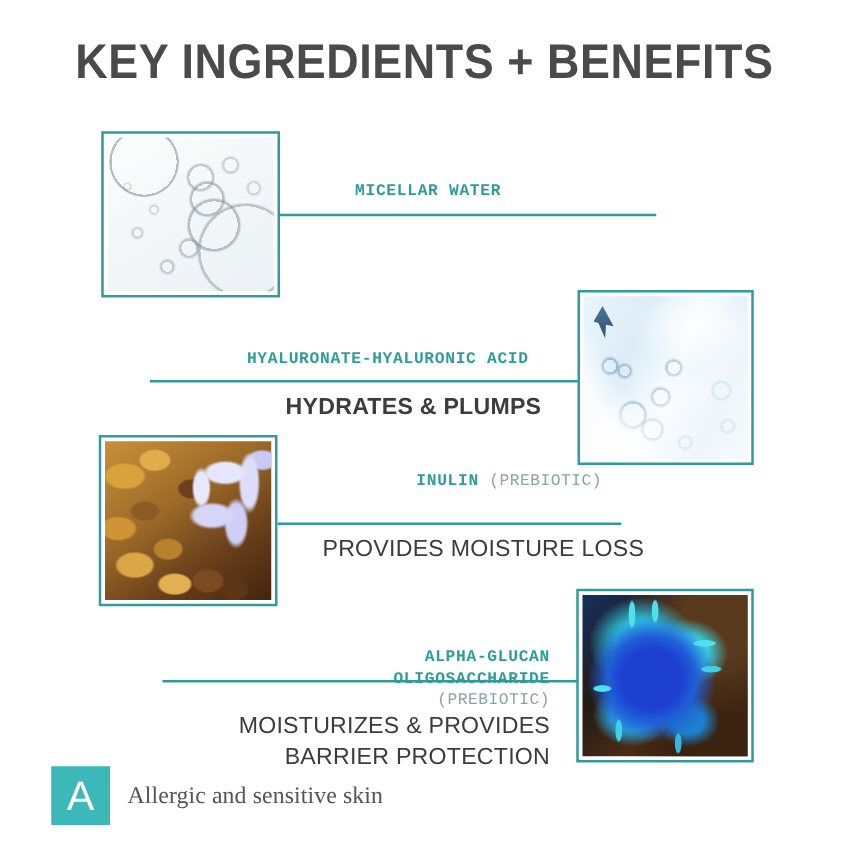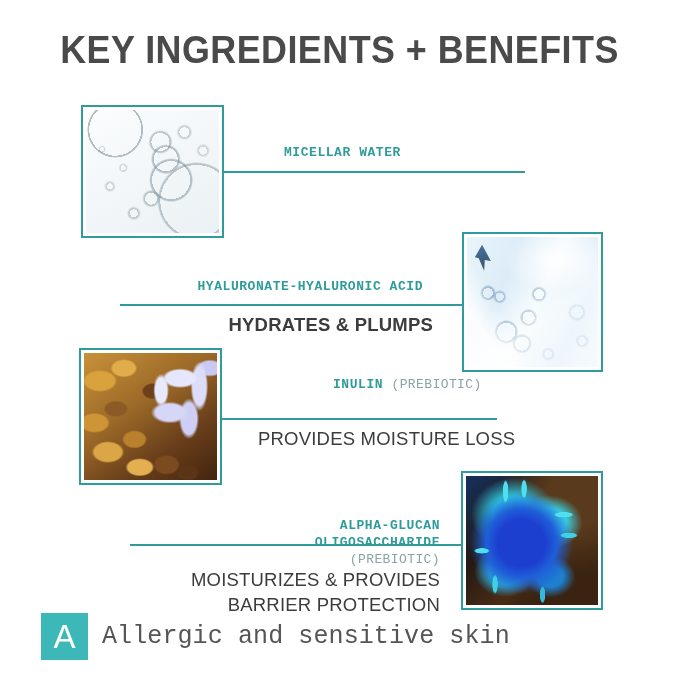--- a/index.html
+++ b/index.html
@@ -191,22 +191,22 @@
     width:47px;height:47px;
     background:#3cb8b8;
     color:#ffffff;
     display:flex;align-items:center;justify-content:center;
     font-family:"Liberation Sans", sans-serif;
     font-size:33px;
     line-height:1;
     font-weight:normal;
   }
   .footer-text{
-    font-family:Liberation Mono, monospace;
-    font-size:25px;
+    font-family:Liberation Serif, serif;
+    font-size:19px;
     color:#555555;
     letter-spacing:0.1px;
   }
 </style>
 </head>
 <body>
 
 <div class="page">
 
   <div class="title">KEY INGREDIENTS + BENEFITS</div>

